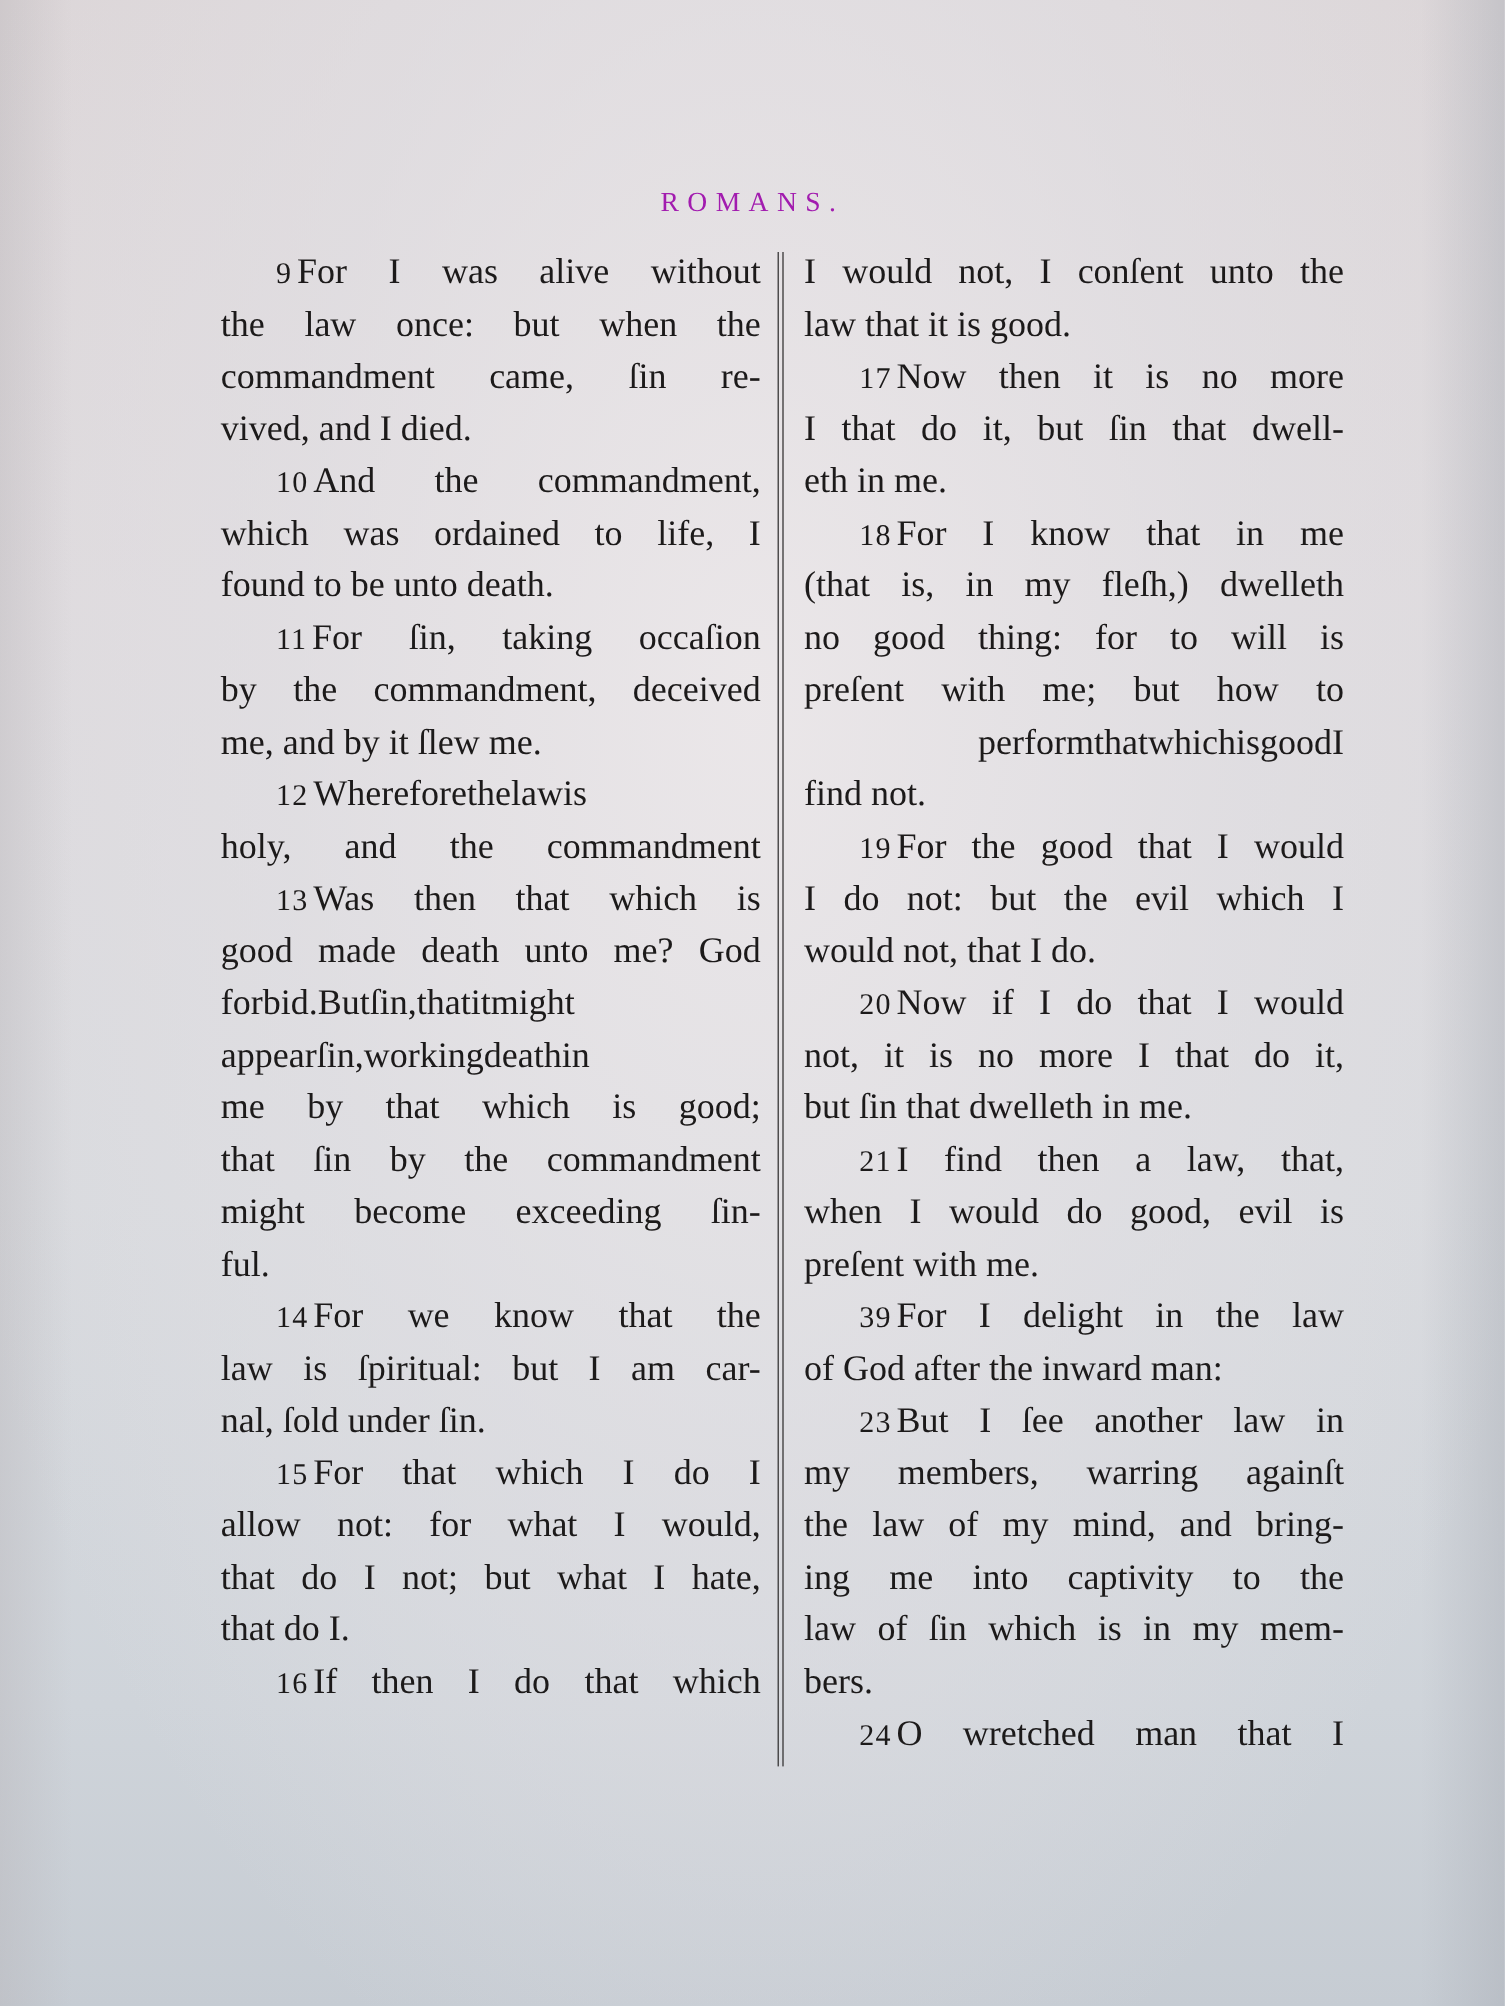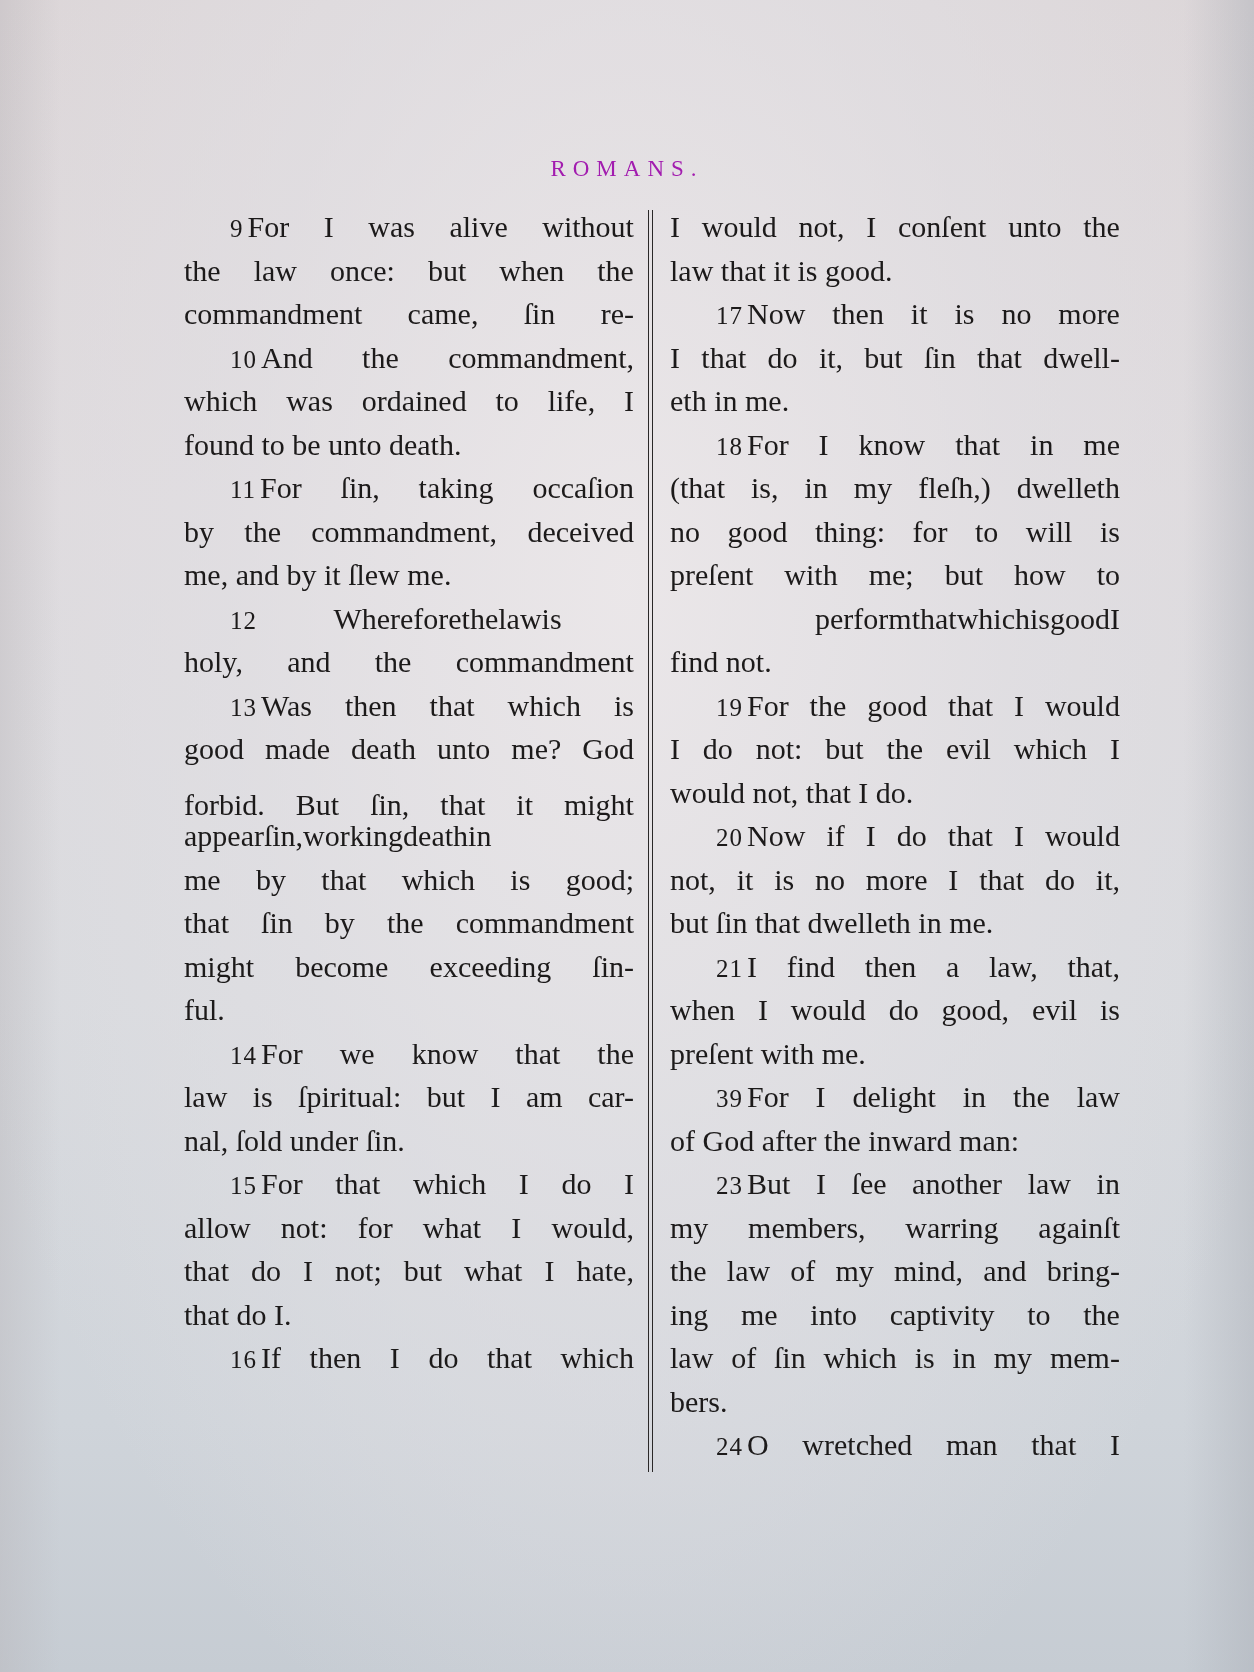--- a/index.html
+++ b/index.html
@@ -93,20 +93,21 @@
         <span>but</span>
         <span>when</span>
         <span>the</span>
       </span></div>
     <div class="line"><span style="display: inline-flex; justify-content: space-between; width: 450px;">
         <span>commandment</span>
         <span>came,</span>
         <span>ſin</span>
         <span>re-</span>
       </span></div>
+    <div class="line last"><span>vived, and I died.</span></div>
     <div class="line indent"><span class="vnum">10</span><span style="display: inline-flex; justify-content: space-between; width: 373px;">
         <span>And</span>
         <span>the</span>
         <span>commandment,</span>
       </span></div>
     <div class="line"><span style="display: inline-flex; justify-content: space-between; width: 450px;">
         <span>which</span>
         <span>was</span>
         <span>ordained</span>
         <span>to</span>
@@ -120,21 +121,21 @@
         <span>taking</span>
         <span>occaſion</span>
       </span></div>
     <div class="line"><span style="display: inline-flex; justify-content: space-between; width: 450px;">
         <span>by</span>
         <span>the</span>
         <span>commandment,</span>
         <span>deceived</span>
       </span></div>
     <div class="line last"><span>me, and by it ſlew me.</span></div>
-    <div class="line indent"><span class="vnum">12</span><span style="display: inline-flex; justify-content: center; width: 373px;">
+    <div class="line indent"><span class="vnum">12</span><span style="display: inline-flex; justify-content: flex-start; width: 373px;">
         <span>Wherefore</span>
         <span>the</span>
         <span>law</span>
         <span>is</span>
       </span></div>
     <div class="line"><span style="display: inline-flex; justify-content: space-between; width: 450px; gap: 20px;">
         <span>holy,</span>
         <span>and</span>
         <span>the</span>
         <span>commandment</span>
@@ -147,21 +148,21 @@
         <span>is</span>
       </span></div>
     <div class="line"><span style="display: inline-flex; justify-content: space-between; width: 450px;">
         <span>good</span>
         <span>made</span>
         <span>death</span>
         <span>unto</span>
         <span>me?</span>
         <span>God</span>
       </span></div>
-    <div class="line"><span style="display: inline-flex; justify-content: space-between; width: 450px; margin-top: 12px;">
+    <div class="line"><span style="display: inline-flex; justify-content: flex-start; width: 450px;">
         <span>forbid.</span>
         <span>But</span>
         <span>ſin,</span>
         <span>that</span>
         <span>it</span>
         <span>might</span>
       </span></div>
     <div class="line"><span style="display: inline-flex; justify-content: flex-start; width: 450px;">
         <span>appear</span>
         <span>ſin,</span>

